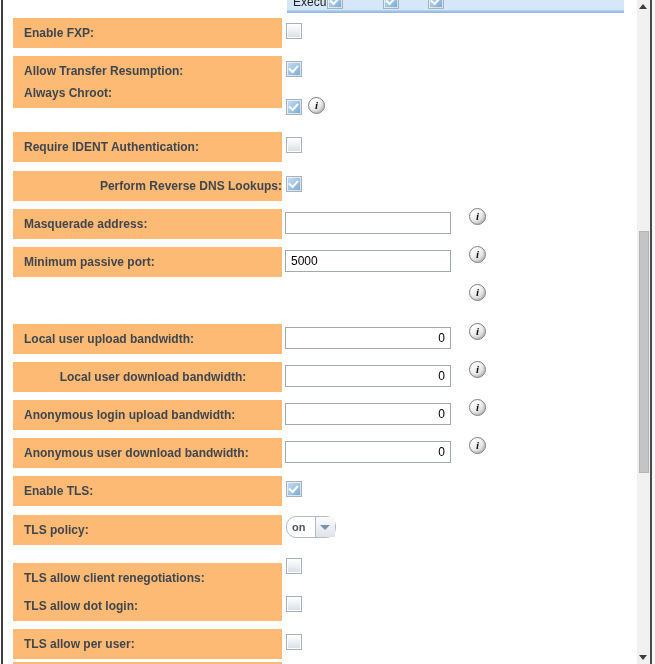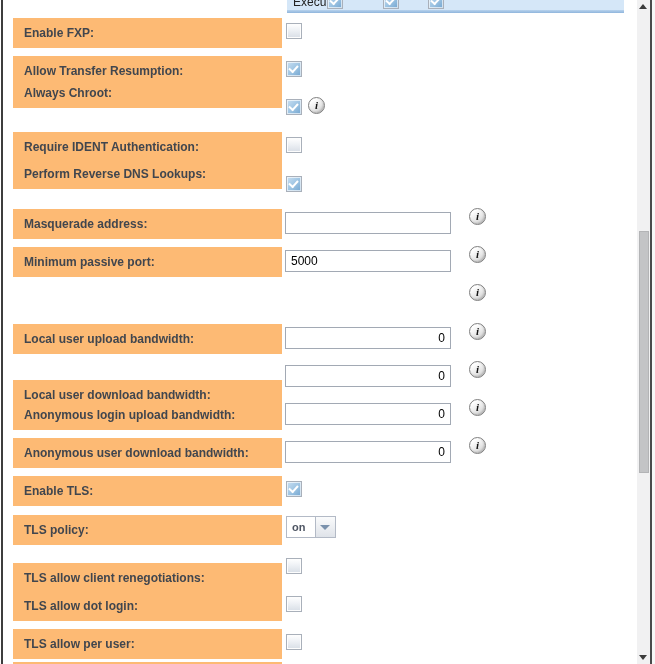--- a/index.html
+++ b/index.html
@@ -104,54 +104,54 @@
   <div class="cell" style="top:56px;">Allow Transfer Resumption:</div>
   <div class="cb checked" style="left:286px; top:61px;"></div>
 
   <div class="cell" style="top:78px;">Always Chroot:</div>
   <div class="cb checked" style="left:286px; top:99px;"></div>
   <div class="info" style="left:308px; top:97px;">i</div>
 
   <div class="cell" style="top:132px;">Require IDENT Authentication:</div>
   <div class="cb" style="left:286px; top:137px;"></div>
 
-  <div class="cell" style="top:159px;">Perform Reverse DNS Lookups:</div>
+  <div class="cell" style="top:171px;text-align:right;">Perform Reverse DNS Lookups:</div>
   <div class="cb checked" style="left:286px; top:176px;"></div>
 
   <div class="cell" style="top:209px;">Masquerade address:</div>
   <input class="txt" style="top: 212px;" value="">
   <div class="info" style="left:469px; top:208px;">i</div>
 
   <div class="cell" style="top:247px;">Minimum passive port:</div>
   <input class="txt" style="top: 250px;" value="5000">
   <div class="info" style="left:469px; top:246px;">i</div>
 
   <div class="info" style="left:469px; top:284px;">i</div>
 
   <div class="cell" style="top:324px;">Local user upload bandwidth:</div>
   <input class="txt right" style="top: 327px;" value="0">
   <div class="info" style="left:469px; top:323px;">i</div>
 
-  <div class="cell" style="top:380px;">Local user download bandwidth:</div>
+  <div class="cell" style="top:362px;text-align:center;">Local user download bandwidth:</div>
   <input class="txt right" style="top: 365px;" value="0">
   <div class="info" style="left:469px; top:361px;">i</div>
 
   <div class="cell" style="top:400px;">Anonymous login upload bandwidth:</div>
   <input class="txt right" style="top: 403px;" value="0">
   <div class="info" style="left:469px; top:399px;">i</div>
 
   <div class="cell" style="top:438px;">Anonymous user download bandwidth:</div>
   <input class="txt right" style="top: 441px;" value="0">
   <div class="info" style="left:469px; top:437px;">i</div>
 
   <div class="cell" style="top:476px;">Enable TLS:</div>
   <div class="cb checked" style="left:286px; top:481px;"></div>
 
   <div class="cell" style="top:515px;">TLS policy:</div>
-  <div class="sel" style="top:516px;">
+  <div class="sel" style="top:516px;border-radius:10px;">
     <span class="sel-text">on</span>
     <span class="sel-btn"></span>
   </div>
 
   <div class="cell" style="top:563px;">TLS allow client renegotiations:</div>
   <div class="cb" style="left:286px; top:558px;"></div>
 
   <div class="cell" style="top:591px;">TLS allow dot login:</div>
   <div class="cb" style="left:286px; top:596px;"></div>
 

